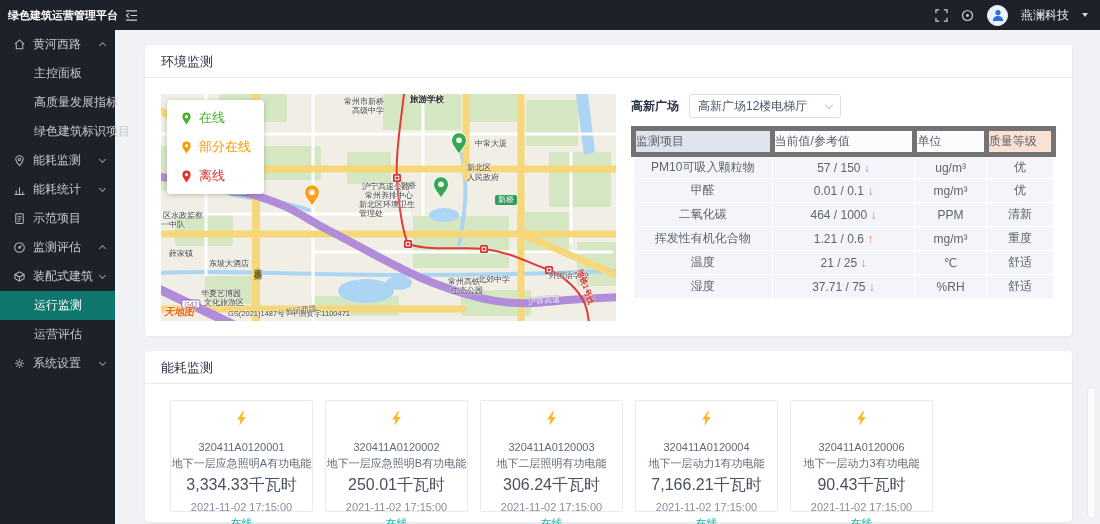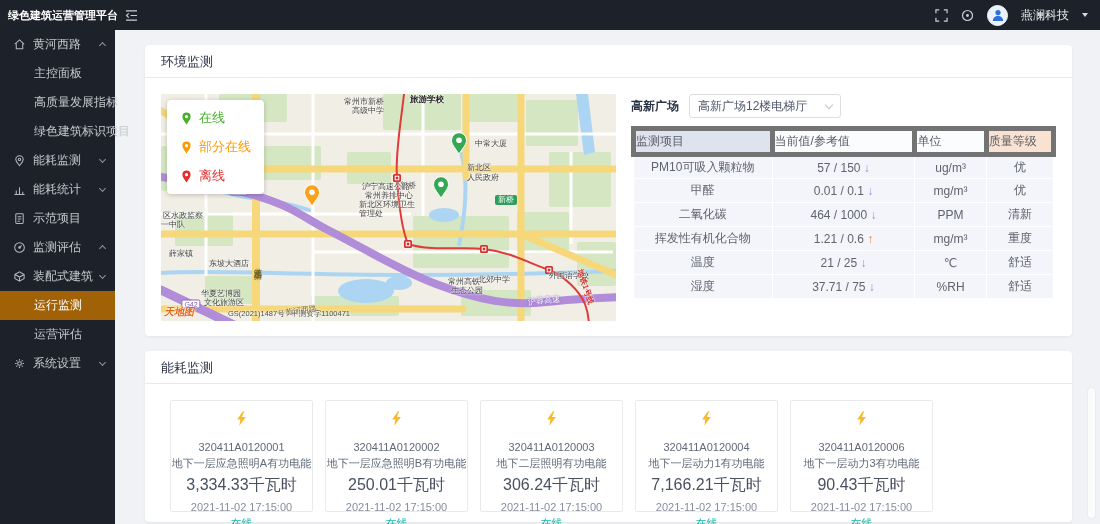--- a/index.html
+++ b/index.html
@@ -17,21 +17,21 @@
   .caret { width:0; height:0; border-left:3.5px solid transparent; border-right:3.5px solid transparent; border-top:4px solid #d6dae2; }
 
   
   .sidebar { position:absolute; top:30px; bottom:0; left:0; width:115px; background:#1d2129; z-index:10; }
   .menu-item { height:29px; display:flex; align-items:center; padding:0 10px 0 13px; color:#c5c8ce; font-size:12px; cursor:pointer; }
   .mi-icon { width:14px; margin-right:6px; display:flex; align-items:center; color:#b4b8c0; }
   .mi-label { white-space:nowrap; }
   .chev { width:5px; height:5px; border-right:1.2px solid #8f949e; border-bottom:1.2px solid #8f949e; transform:rotate(45deg); margin-left:auto; margin-top:-2px; }
   .chev.up { transform:rotate(-135deg); margin-top:2px; }
   .submenu-item { height:29px; line-height:29px; padding-left:34px; color:#c5c8ce; font-size:12px; cursor:pointer; white-space:nowrap; }
-  .submenu-item.active { background:#a16207; color:#fff; }
+  .submenu-item.active { background:#0f766e; color:#fff; }
 
   
   .main { position:absolute; left:115px; top:30px; right:0; bottom:0; padding:15px 28px 0 30px; overflow:hidden; }
   .panel { background:#fff; border-radius:4px; box-shadow:0 1px 3px rgba(0,0,0,.06); margin-bottom:15px; }
   .panel-header { height:33px; line-height:33px; padding:0 16px; font-size:13px; font-weight:500; color:#2b3446; border-bottom:1px solid #e8eaec; }
 
   
   .env-body { display:flex; padding:16px 16px 15px; }
   .map-wrap { width:455px; height:227px; position:relative; flex:none; overflow:hidden; border-radius:2px; background:#f1eee5; }
   .map-svg { position:absolute; left:0; top:0; width:100%; height:100%; }

